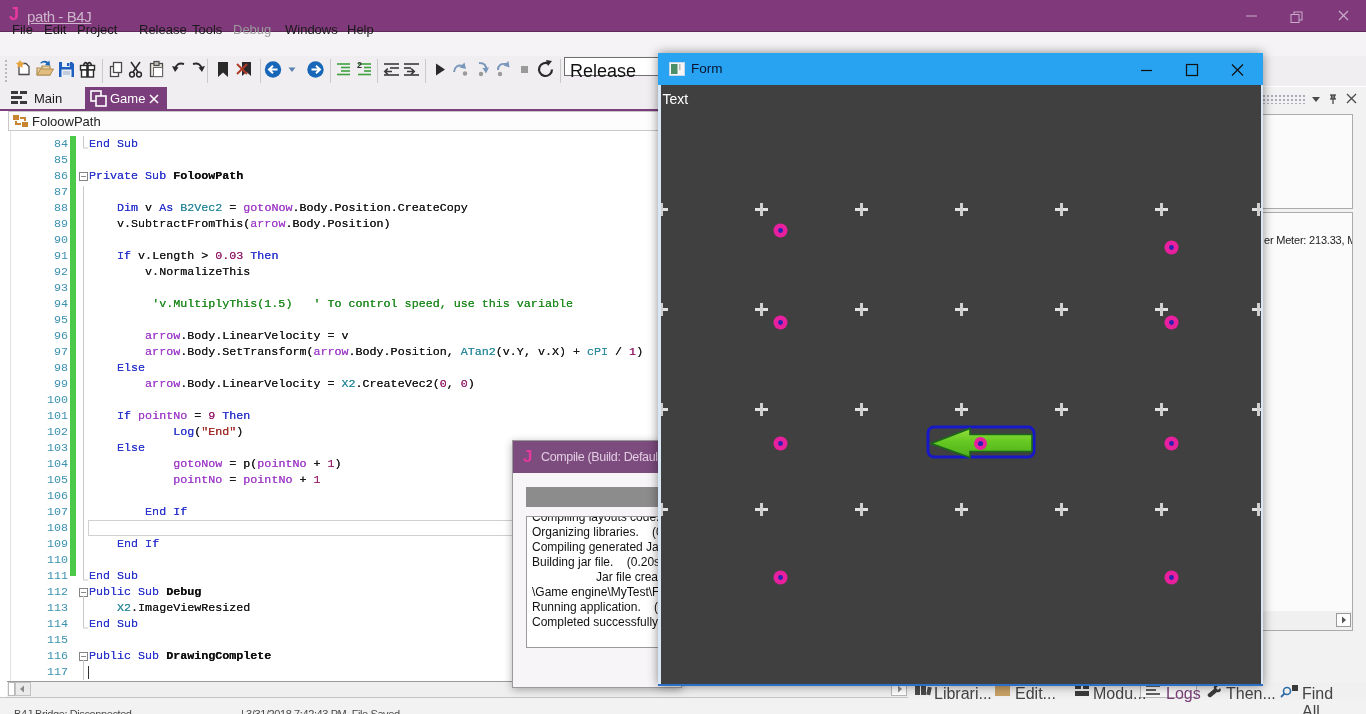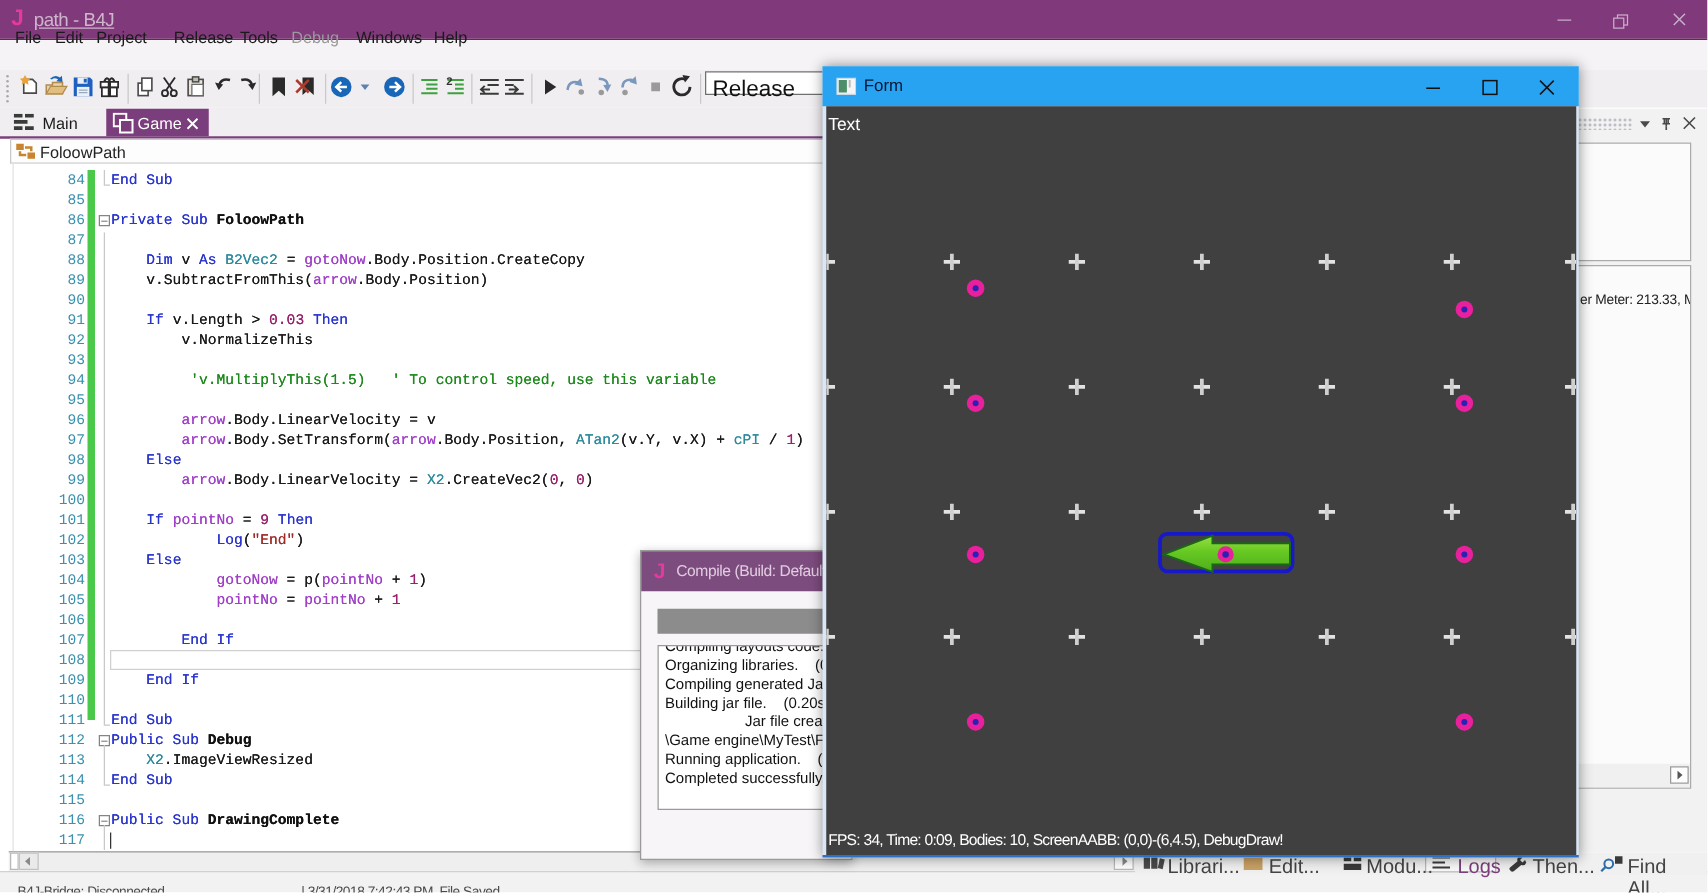--- a/index.html
+++ b/index.html
@@ -519,17 +519,16 @@
             <circle cx="119.5" cy="492.5" r="2.4" fill="#2A22B0"></circle>
             <circle cx="510.5" cy="492.5" r="7" fill="#E9209E"></circle>
             <circle cx="510.5" cy="492.5" r="2.4" fill="#2A22B0"></circle>
           </g>
 
       <rect x="267" y="342" width="106" height="30" rx="6" fill="none" stroke="#1718C8" stroke-width="3"></rect>
       <path d="M270 358.5 L309 343.5 L309 349.5 L371 349.5 L371 366.5 L309 366.5 L309 372.5 Z" fill="url(#ag)" stroke="#1A661A" stroke-width="1.6"></path>
       <circle cx="319.5" cy="358.5" r="6.5" fill="#E9209E"></circle>
       <circle cx="319.5" cy="358.5" r="2.6" fill="#2A22B0"></circle>
     </svg>
-    <div class="abs" style="left:2px;top:580px;font-size:12.5px;letter-spacing:-0.6px;color:#fff;white-space:nowrap">FPS: 34, Time: 0:09, Bodies: 10, ScreenAABB: (0,0)-(6,4.5), DebugDraw!</div>
   </div>
   <div class="abs" id="formbottom"></div>
 </div>
 </div>
 
 </body></html>

